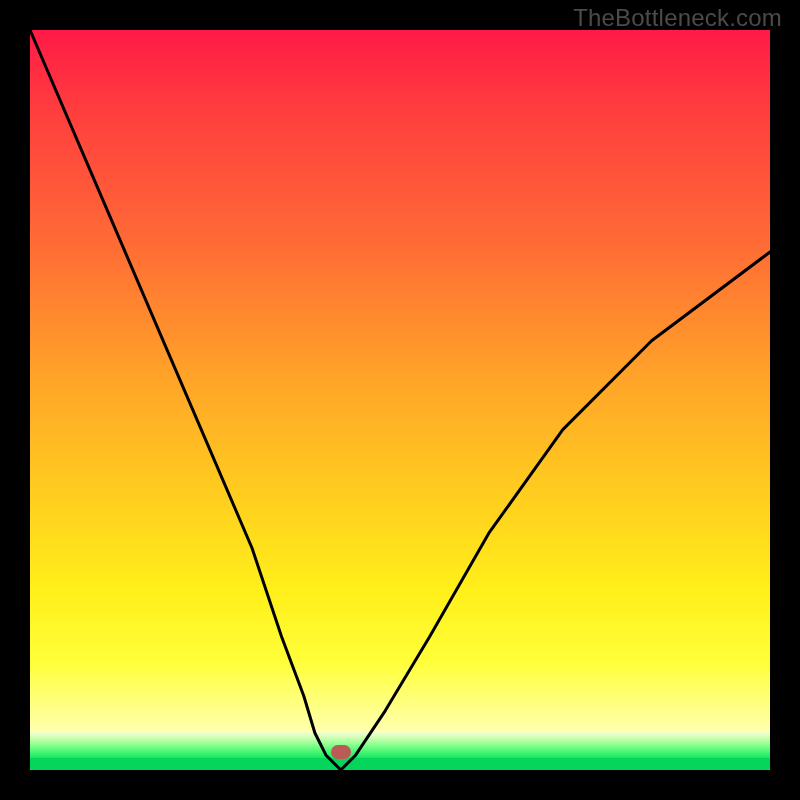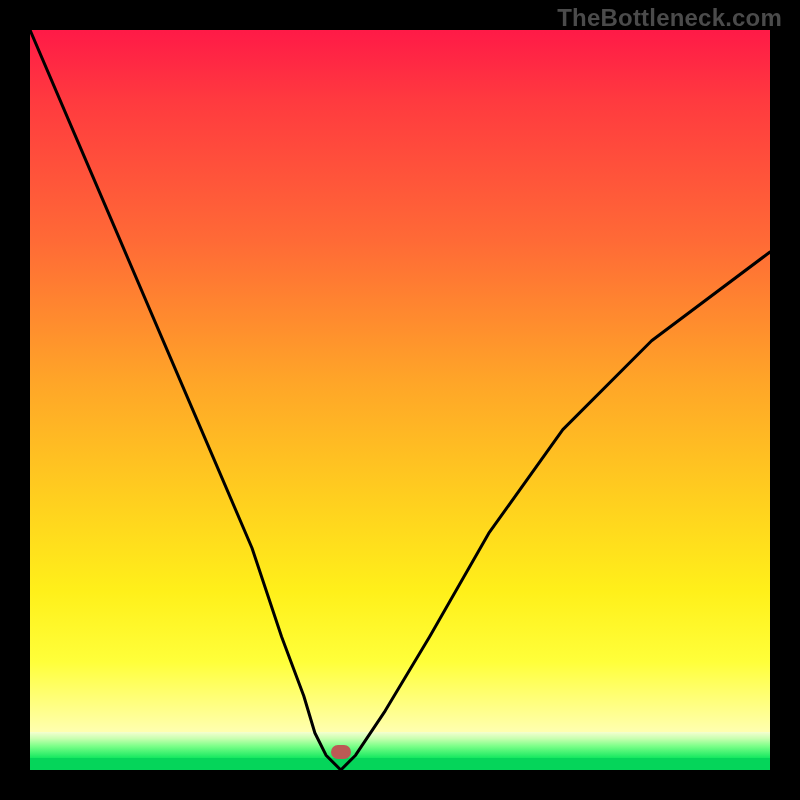--- a/index.html
+++ b/index.html
@@ -14,21 +14,21 @@
     position: relative;
     width: 800px;
     height: 800px;
     background: #000;
   }
   .watermark {
     position: absolute;
     top: 4px;
     right: 18px;
     font-size: 24px;
-    font-weight: 700;
+    font-weight: 400;
     color: #4b4b4b;
     letter-spacing: 0.2px;
     z-index: 5;
   }
   .plot {
     position: absolute;
     left: 30px;
     top: 30px;
     width: 740px;
     height: 740px;

